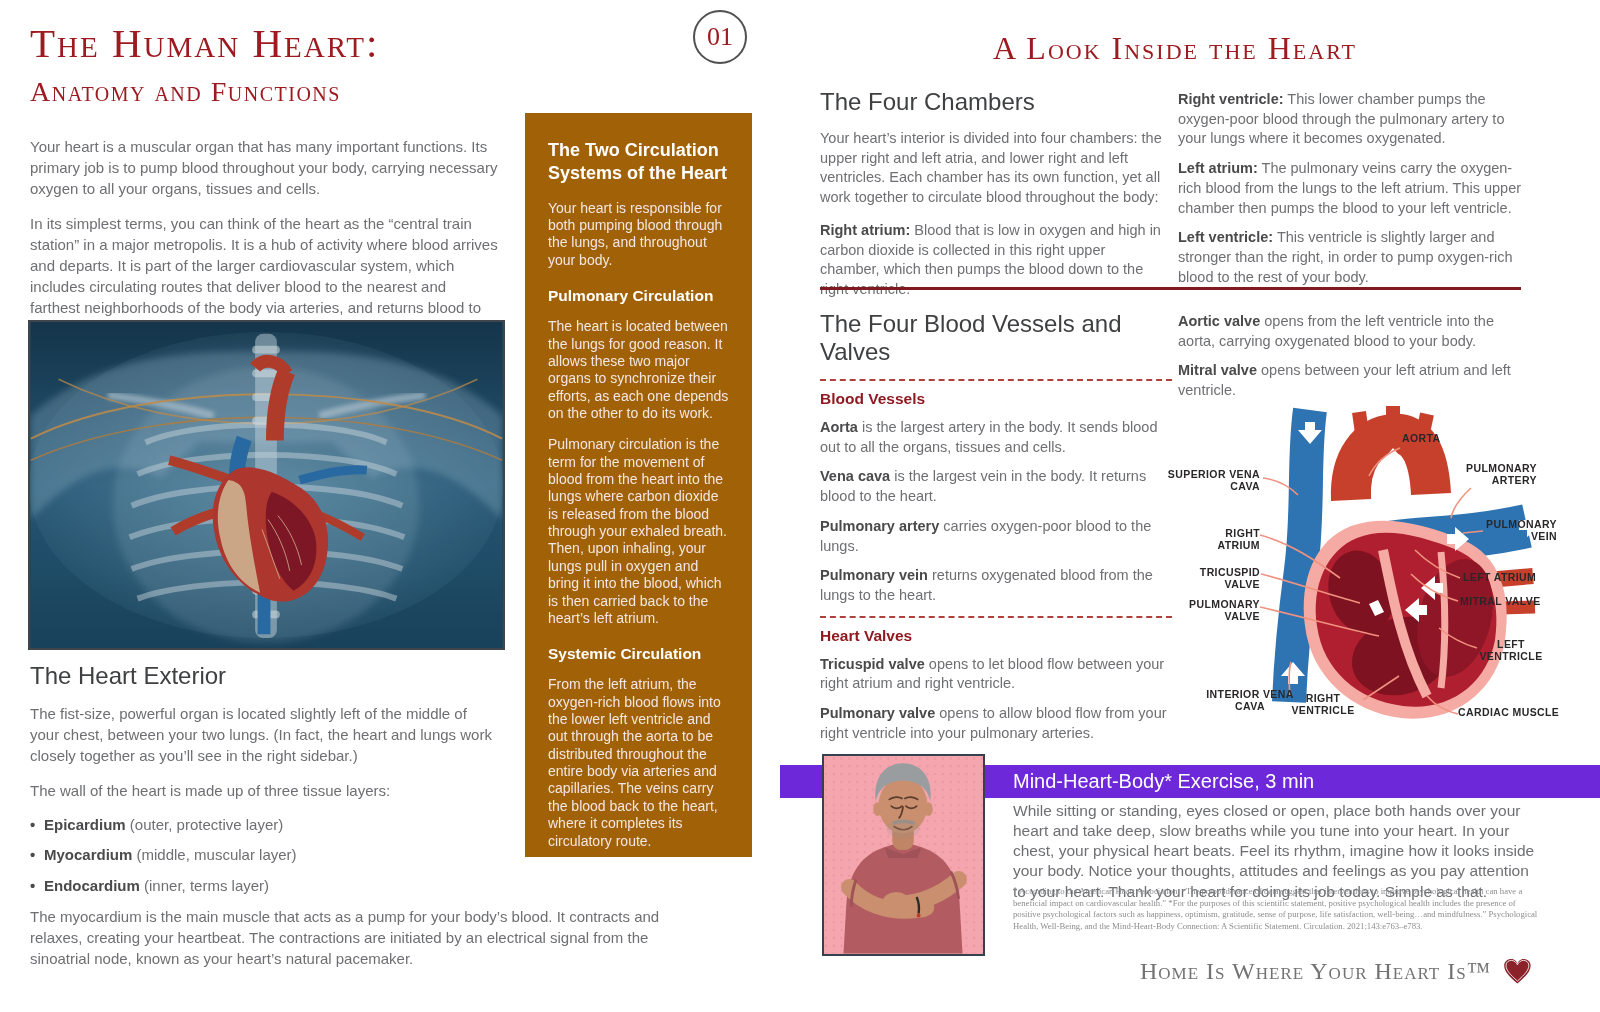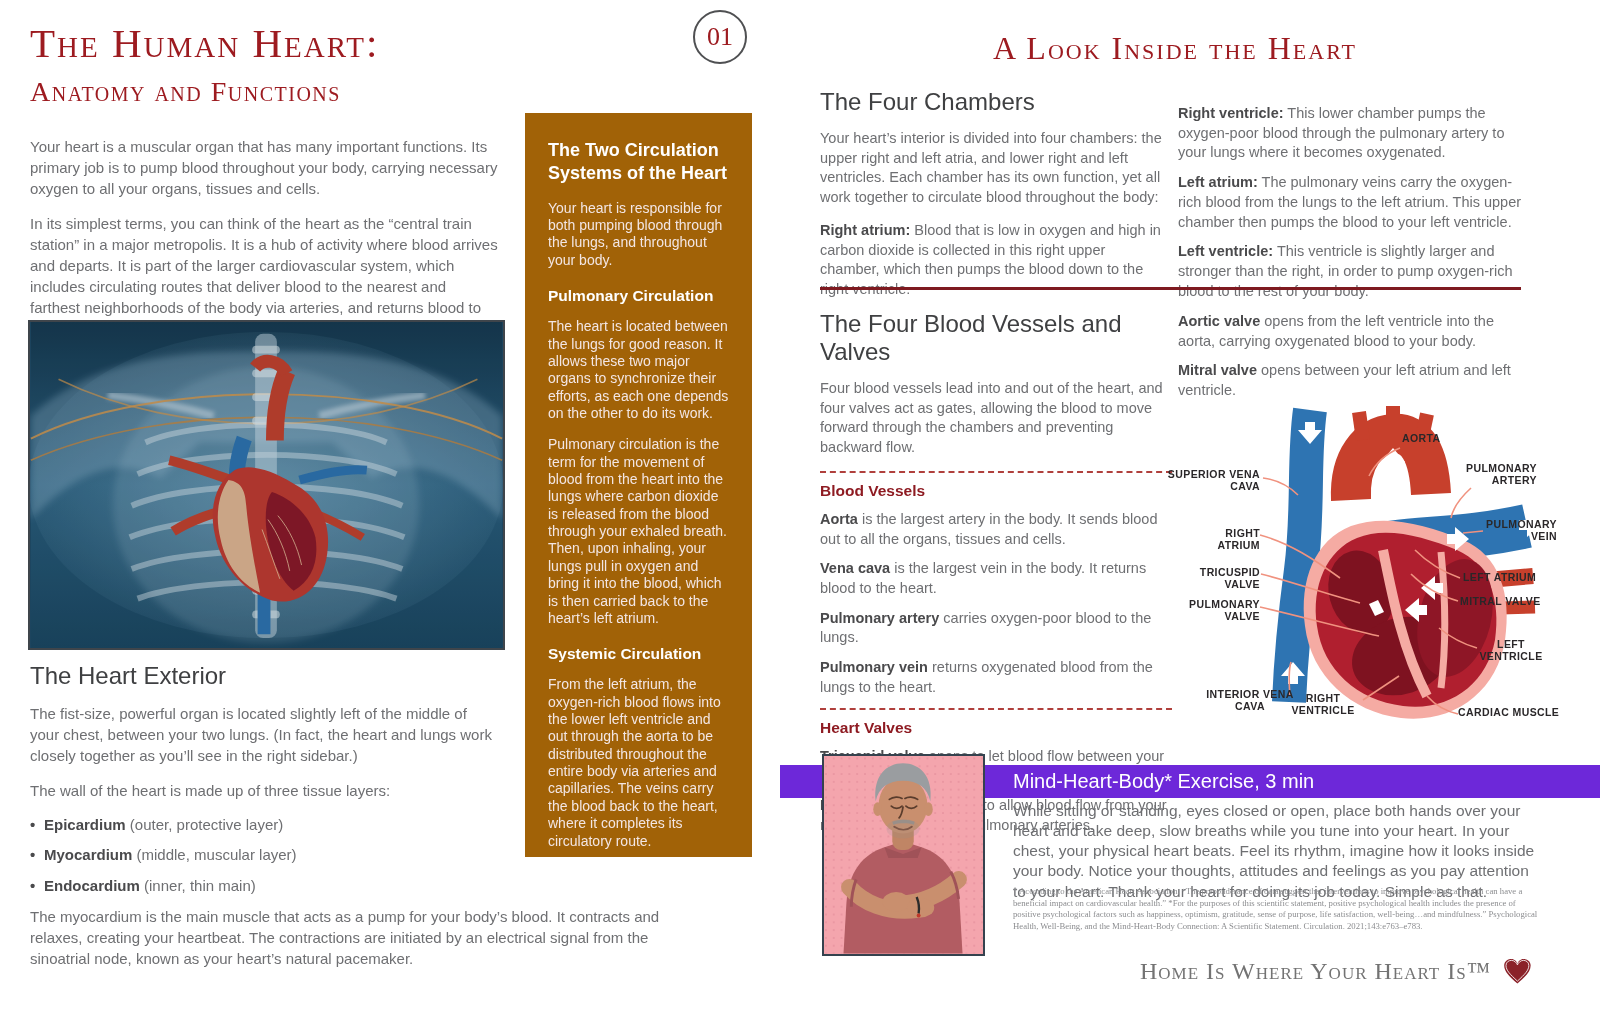--- a/index.html
+++ b/index.html
@@ -162,21 +162,21 @@
   </svg>
 </div>
 
 <div class="abs lp-exterior">
   <h3 class="section">The Heart Exterior</h3>
   <p class="body">The fist-size, powerful organ is located slightly left of the middle of your chest, between your two lungs. (In fact, the heart and lungs work closely together as you’ll see in the right sidebar.)</p>
   <p class="body">The wall of the heart is made up of three tissue layers:</p>
   <ul>
     <li><strong class="term">Epicardium</strong> <span>(outer, protective layer)</span></li>
     <li><strong class="term">Myocardium</strong> <span>(middle, muscular layer)</span></li>
-    <li><strong class="term">Endocardium</strong> <span>(inner, thin main)</span></li>
+    <li><strong class="term">Endocardium</strong> <span>(inner, terms layer)</span></li>
   </ul>
   <p class="body wide">The myocardium is the main muscle that acts as a pump for your body’s blood. It contracts and relaxes, creating your heartbeat. The contractions are initiated by an electrical signal from the sinoatrial node, known as your heart’s natural pacemaker.</p>
 </div>
 
 <div class="abs sidebar">
   <div class="sb-title">The Two Circulation Systems of the Heart</div>
   <p>Your heart is responsible for both pumping blood through the lungs, and throughout your body.</p>
   <h4>Pulmonary Circulation</h4>
   <p>The heart is located between the lungs for good reason. It allows these two major organs to synchronize their efforts, as each one depends on the other to do its work.</p>
   <p>Pulmonary circulation is the term for the movement of blood from the heart into the lungs where carbon dioxide is released from the blood through your exhaled breath. Then, upon inhaling, your lungs pull in oxygen and bring it into the blood, which is then carried back to the heart’s left atrium.</p>
@@ -185,31 +185,30 @@
 </div>
 
 <div class="abs rp-title">A Look Inside the Heart</div>
 
 <div class="col" style="left:820px;top:88px;">
   <h3 class="section">The Four Chambers</h3>
   <p class="body">Your heart’s interior is divided into four chambers: the upper right and left atria, and lower right and left ventricles. Each chamber has its own function, yet all work together to circulate blood throughout the body:</p>
   <p class="body entry"><strong class="term">Right atrium:</strong> <span>Blood that is low in oxygen and high in carbon dioxide is collected in this right upper chamber, which then pumps the blood down to the right ventricle.</span></p>
 </div>
 
-<div class="col" style="left:1178px;top:104px;width:350px;">
+<div class="col" style="left:1178px;top:90px;width:350px;">
   <p class="body entry"><strong class="term">Right ventricle:</strong> <span>This lower chamber pumps the oxygen-poor blood through the pulmonary artery to your lungs where it becomes oxygenated.</span></p>
   <p class="body entry"><strong class="term">Left atrium:</strong> <span>The pulmonary veins carry the oxygen-rich blood from the lungs to the left atrium. This upper chamber then pumps the blood to your left ventricle.</span></p>
   <p class="body entry"><strong class="term">Left ventricle:</strong> <span>This ventricle is slightly larger and stronger than the right, in order to pump oxygen-rich blood to the rest of your body.</span></p>
 </div>
 
 <div class="abs divider"></div>
 
 <div class="col" style="left:820px;top:310px;width:352px;">
   <h3 class="section">The Four Blood Vessels and Valves</h3>
-  <p class="body">Four blood vessels lead into and out of the heart, and four valves act as gates, allowing the blood to move forward through the chambers and preventing backward flow.</p>
   <hr class="dashed">
   <h4 class="redhead">Blood Vessels</h4>
   <p class="body entry"><strong class="term">Aorta</strong> <span>is the largest artery in the body. It sends blood out to all the organs, tissues and cells.</span></p>
   <p class="body entry"><strong class="term">Vena cava</strong> <span>is the largest vein in the body. It returns blood to the heart.</span></p>
   <p class="body entry"><strong class="term">Pulmonary artery</strong> <span>carries oxygen-poor blood to the lungs.</span></p>
   <p class="body entry"><strong class="term">Pulmonary vein</strong> <span>returns oxygenated blood from the lungs to the heart.</span></p>
   <hr class="dashed">
   <h4 class="redhead">Heart Valves</h4>
   <p class="body entry"><strong class="term">Tricuspid valve</strong> <span>opens to let blood flow between your right atrium and right ventricle.</span></p>
   <p class="body entry"><strong class="term">Pulmonary valve</strong> <span>opens to allow blood flow from your right ventricle into your pulmonary arteries.</span></p>

